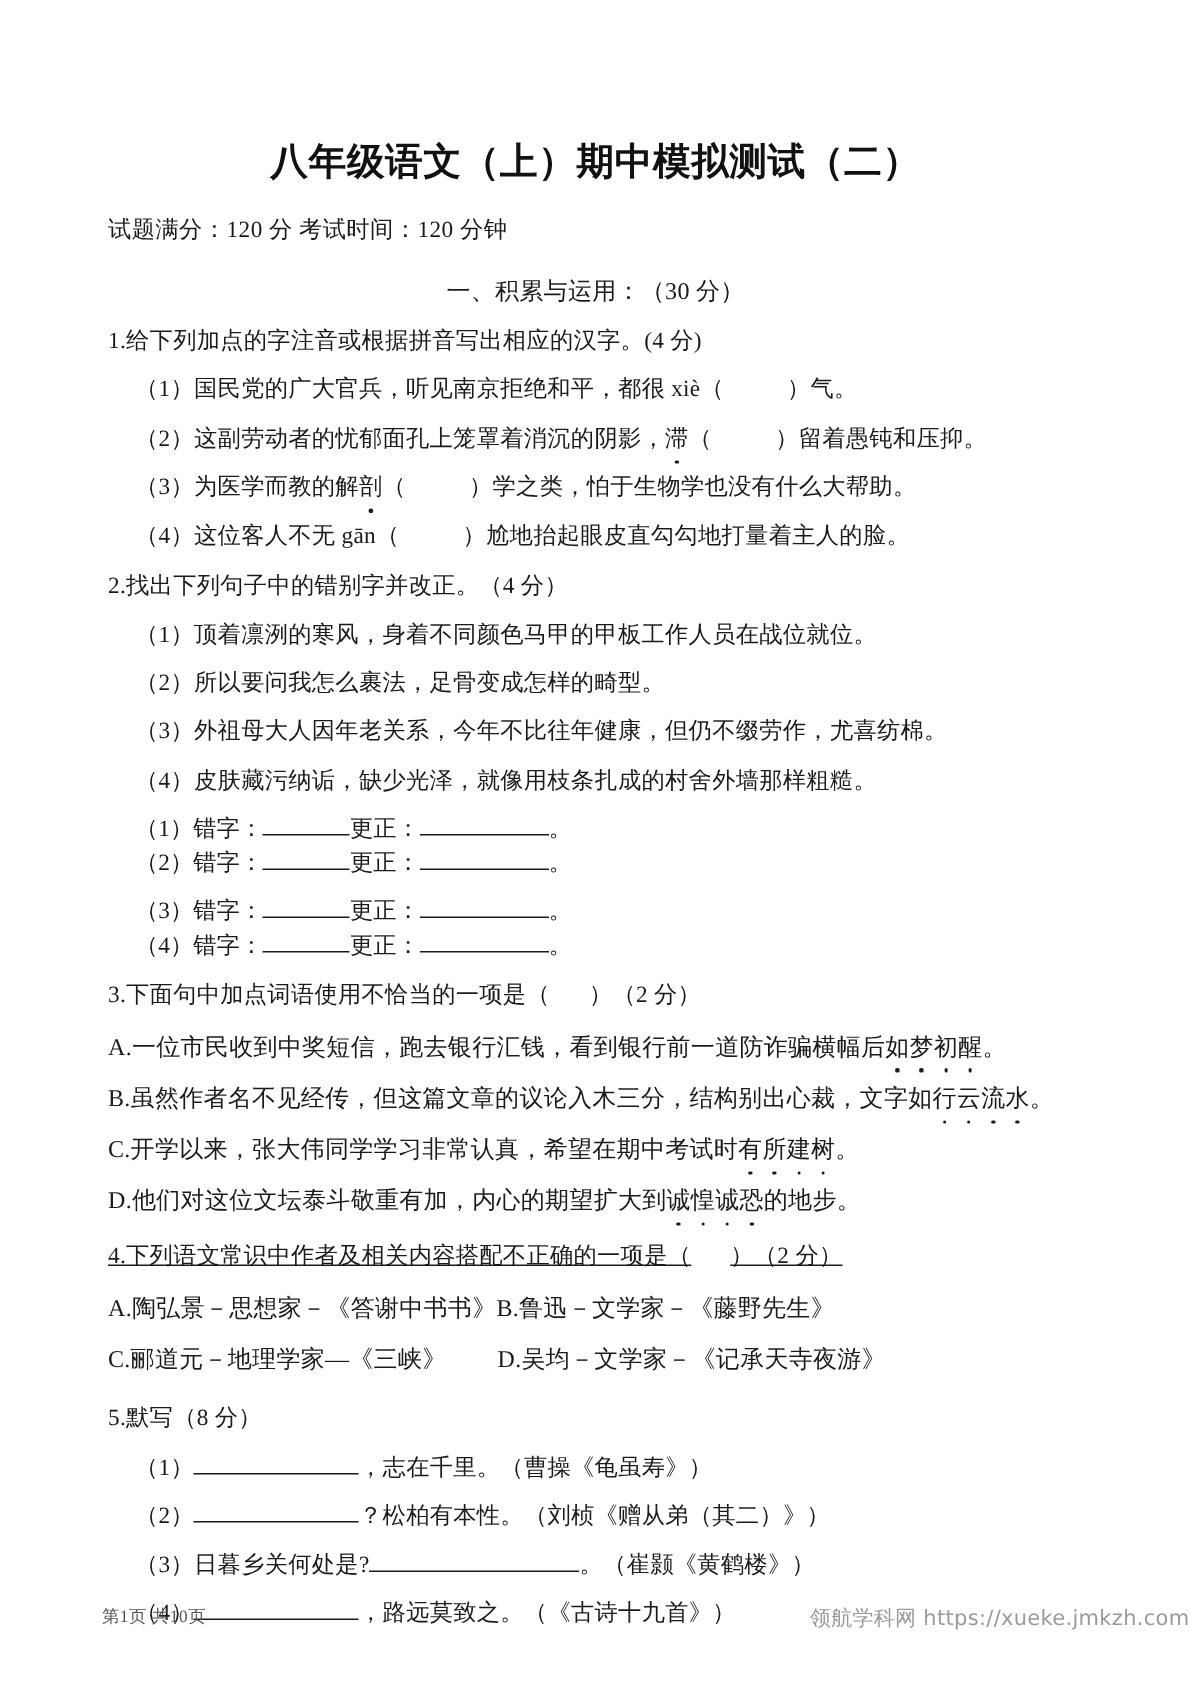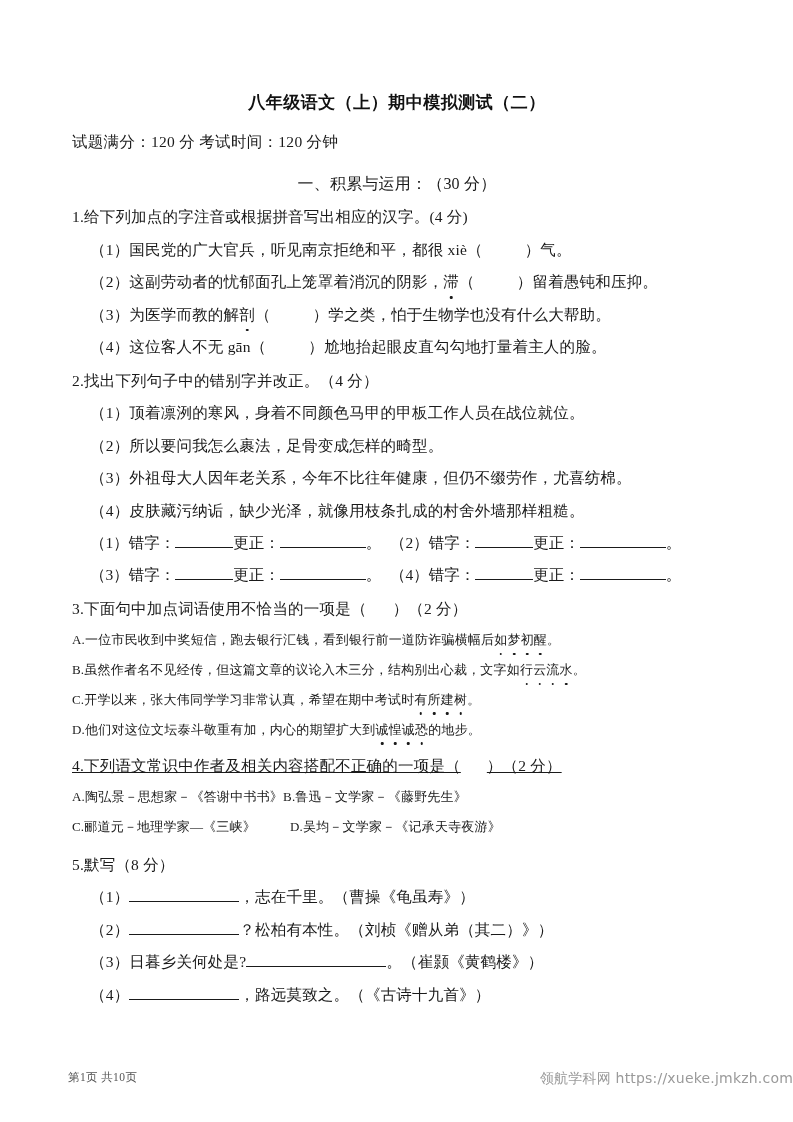--- a/index.html
+++ b/index.html
@@ -22,21 +22,21 @@
   }
   .content {
     position: absolute;
     left: 72px;
     top: 0;
     width: 650px;
   }
   .doc-title {
     text-align: center;
     font-family: "Liberation Sans", "DejaVu Sans", sans-serif;
-    font-size: 17px;
+    font-size: 25px;
     font-weight: bold;
     letter-spacing: 0.5px;
     color: #111;
     margin: 0;
     padding-top: 92px;
     line-height: 1.3;
   }
   .doc-subtitle {
     text-align: left;
     font-size: 15.5px;
@@ -62,33 +62,34 @@
   }
   .q-item {
     font-size: 15.5px;
     margin: 0;
     padding-top: 10px;
     padding-left: 18px;
     line-height: 1.45;
     letter-spacing: 0.2px;
   }
   .opt {
-    font-size: 13px;
+    font-size: 16px;
     margin: 0;
     padding-top: 11px;
     line-height: 1.45;
     letter-spacing: 0.2px;
   }
   .blank-row {
     font-size: 15.5px;
     margin: 0;
     padding-top: 10px;
     padding-left: 18px;
     line-height: 1.45;
     display: flex;
+    flex-direction: column;
   }
   .blank-row > span.cell-a { width: 300px; display: inline-block; }
   .blank-row > span.cell-b { display: inline-block; }
 
   
   .dot {
     position: relative;
     display: inline-block;
   }
   .dot::after {

